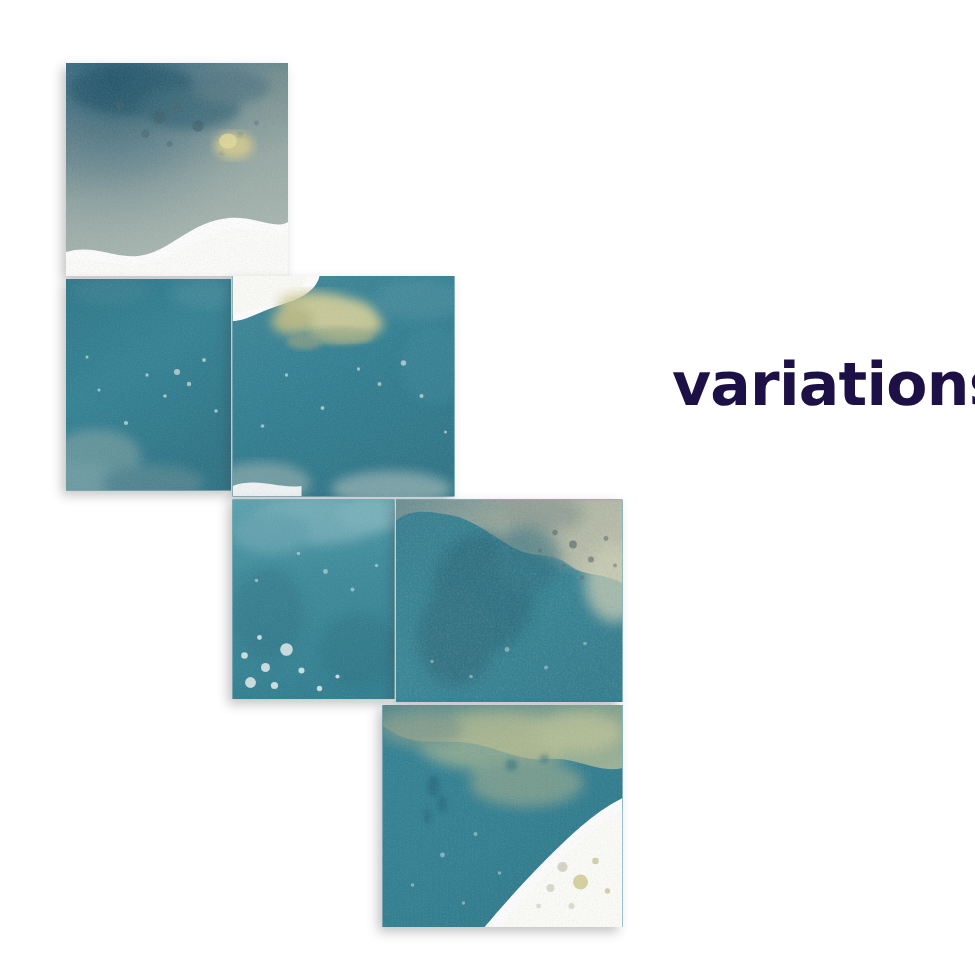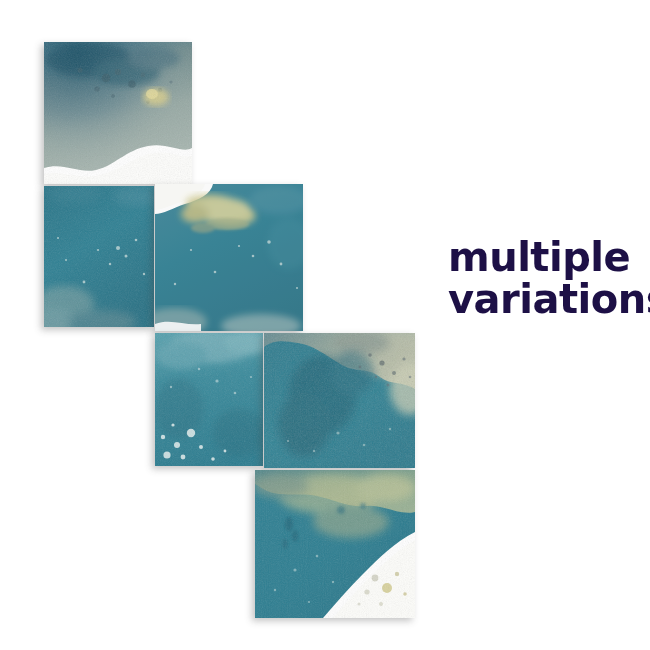--- a/index.html
+++ b/index.html
@@ -415,17 +415,16 @@
           <circle cx="20" cy="120" r="1.2"></circle>
           <circle cx="78" cy="112" r="1.2"></circle>
           <circle cx="54" cy="132" r="1.1"></circle>
         </g>
         <rect width="160" height="148" filter="url(#gr6)" opacity="0.42"></rect>
       </g>
     </svg>
   </div>
 
   <div id="headline" style="color: rgb(29, 16, 70); font-size: 40px;">
-    <span class="ln">multiple</span>
     <span class="ln">variations</span>
   </div>
 
 </div>
 
 </body></html>

